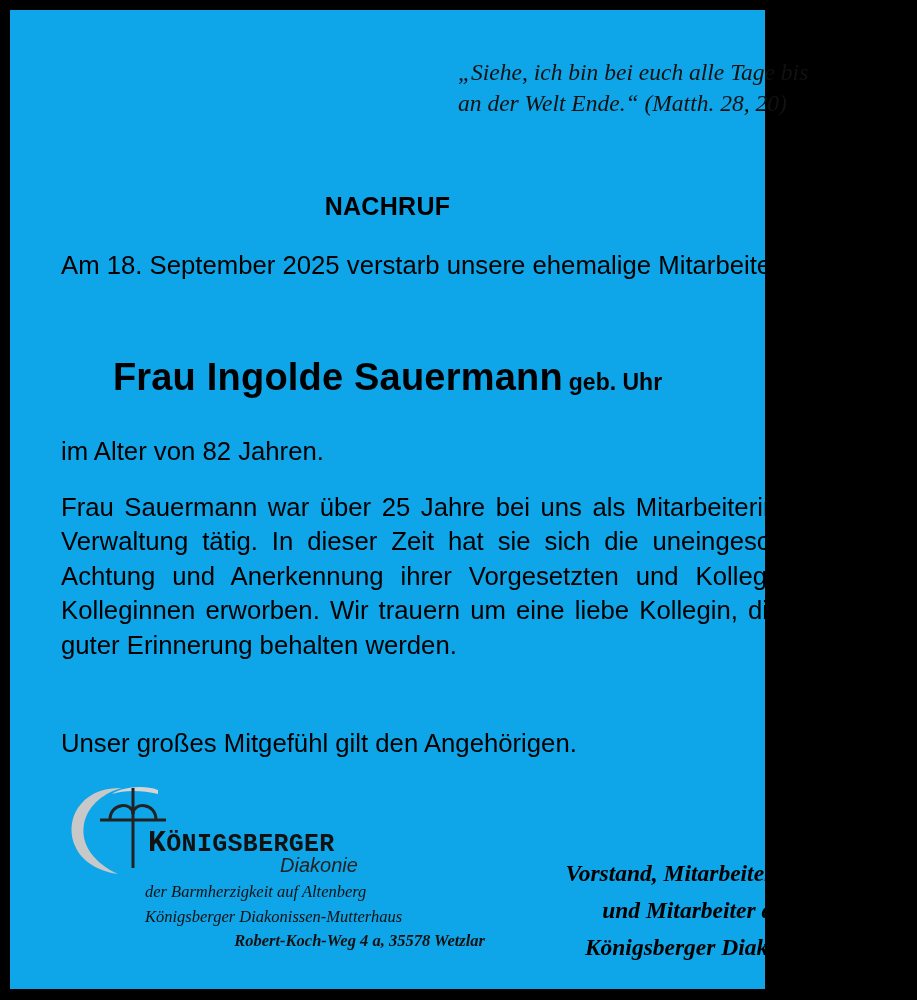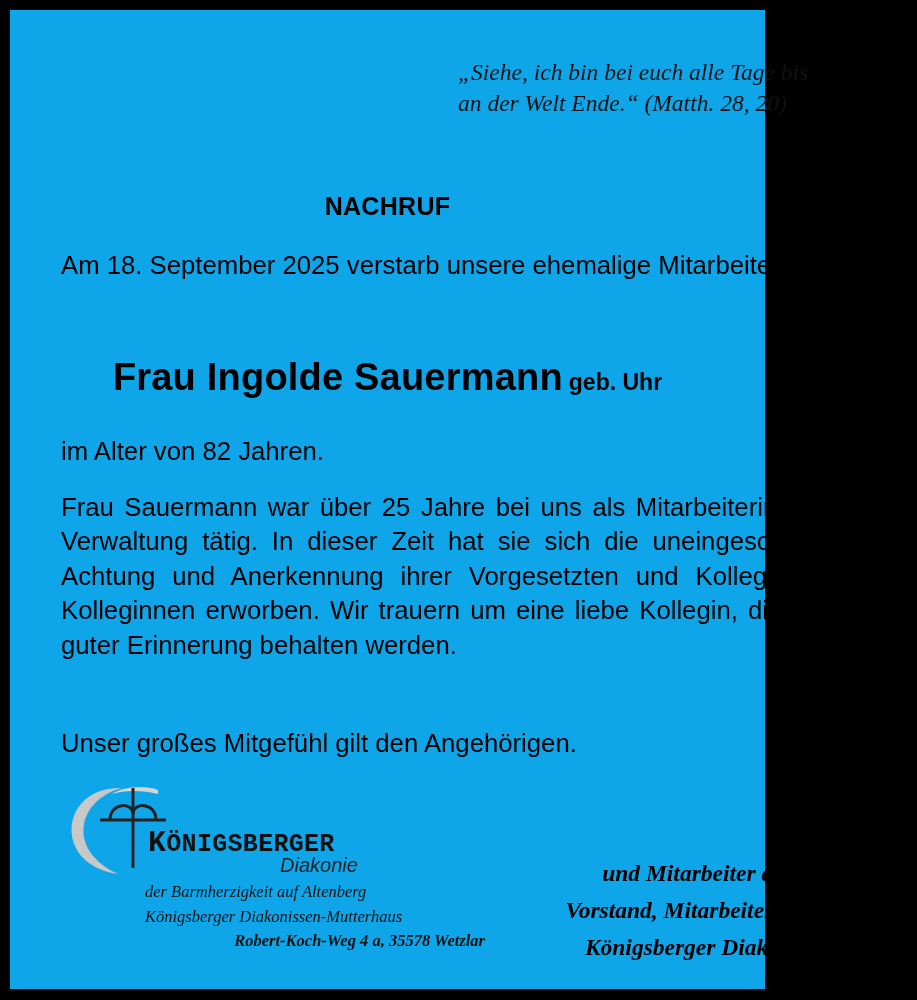--- a/index.html
+++ b/index.html
@@ -99,18 +99,18 @@
     <div class="logo-sub">Diakonie</div>
   </div>
 
   <div class="address">
     <div>der Barmherzigkeit auf Altenberg</div>
     <div>Königsberger Diakonissen-Mutterhaus</div>
     <div class="bold">Robert-Koch-Weg 4 a, 35578 Wetzlar</div>
   </div>
 
   <div class="signature">
+    <div>Vorstand, Mitarbeiterinnen</div>
     <div>und Mitarbeiter der</div>
-    <div>Vorstand, Mitarbeiterinnen</div>
     <div>Königsberger Diakonie</div>
   </div>
 
 </div>
 
 </body></html>

